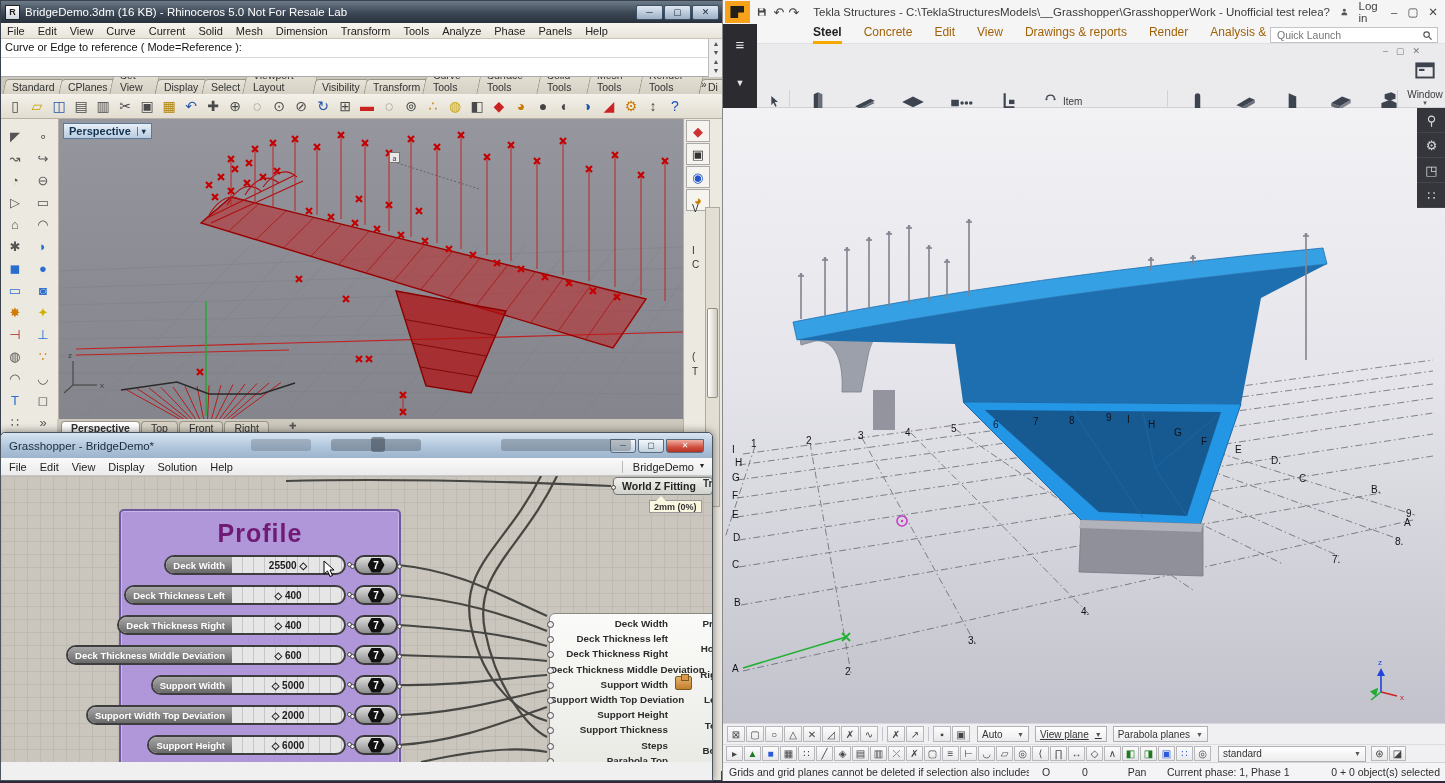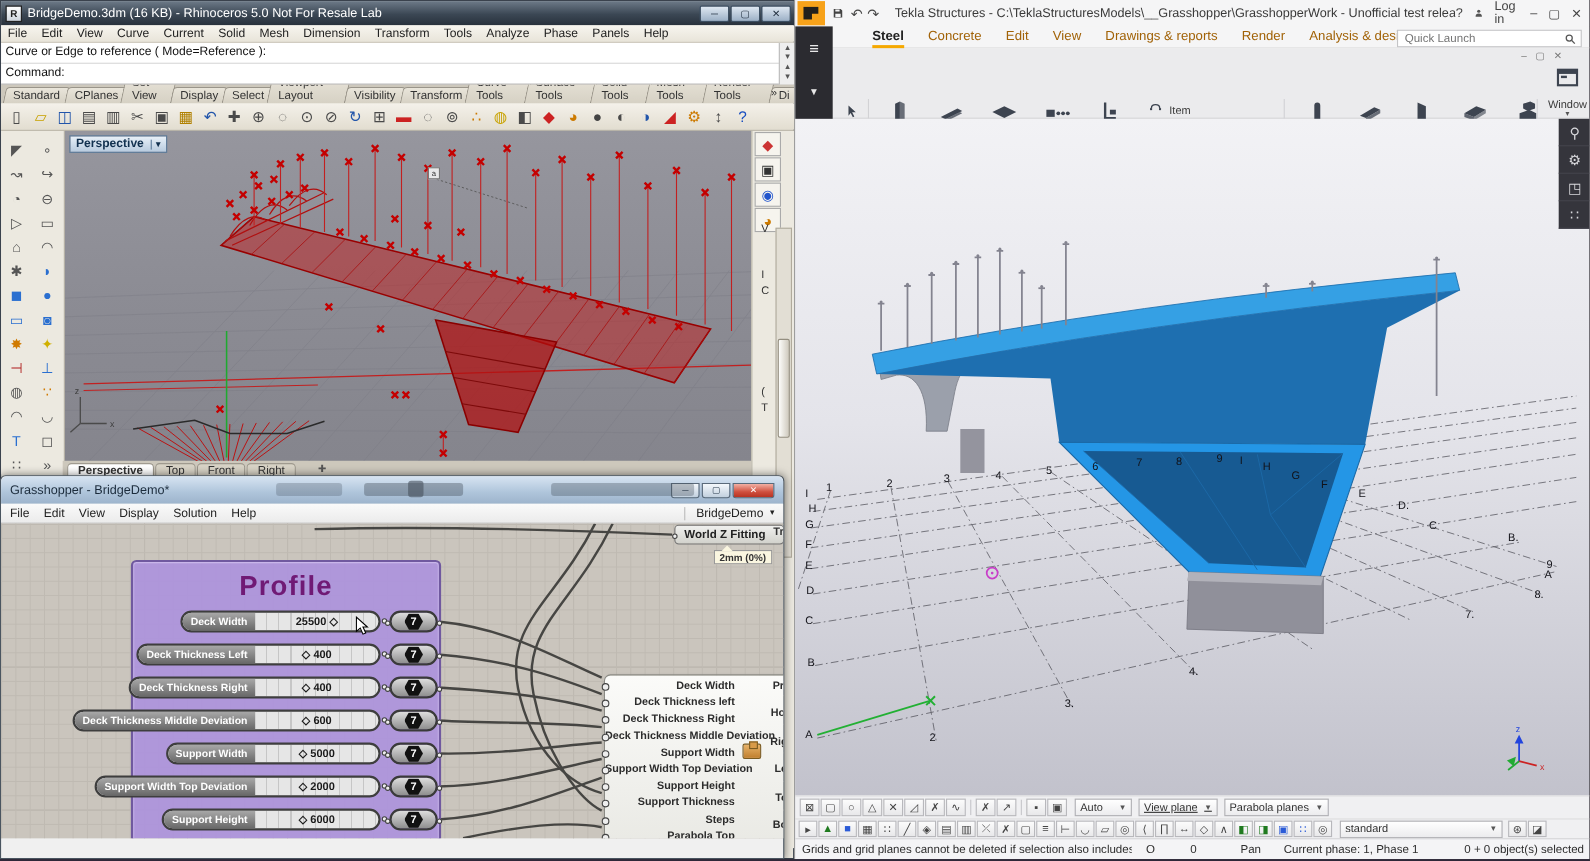--- a/index.html
+++ b/index.html
@@ -139,21 +139,20 @@
         <span class="mitem">Dimension</span>
         <span class="mitem">Transform</span>
         <span class="mitem">Tools</span>
         <span class="mitem">Analyze</span>
         <span class="mitem">Phase</span>
         <span class="mitem">Panels</span>
         <span class="mitem">Help</span>
       </div>
     <div class="abs r-cmd">
       <div class="r-cmdrow first">Curve or Edge to reference ( Mode=Reference ):</div>
-      <div class="r-cmdrow">Command:</div>
       <div class="r-cmdscroll">▲<br>▼<br>▲<br>▼</div>
     </div>
     <div class="abs r-tabs">
 
     <span class="rtab"><span>Standard</span></span>
         <span class="rtab"><span>CPlanes</span></span>
         <span class="rtab"><span>Set View</span></span>
         <span class="rtab"><span>Display</span></span>
         <span class="rtab"><span>Select</span></span>
         <span class="rtab"><span>Viewport Layout</span></span>
@@ -631,21 +630,21 @@
             <path d="M4 21 Q4 13 12 13 Q20 13 20 21 Z"></path>
           </svg>
         <span>Log in</span>
         <span>–</span>
         <span>▢</span>
         <span>✕</span>
       </span>
     </div>
 
     <div class="abs t-tabsrow">
-      <span style="display:flex;">
+      <span style="display:flex;margin-left:20px;">
 
       <span class="ttab active"><span>Steel</span></span>
           <span class="ttab"><span>Concrete</span></span>
           <span class="ttab"><span>Edit</span></span>
           <span class="ttab"><span>View</span></span>
           <span class="ttab"><span>Drawings &amp; reports</span></span>
           <span class="ttab"><span>Render</span></span>
           <span class="ttab"><span>Analysis &amp; design</span></span>
           <span class="ttab"><span>Test</span></span>
         </span>

